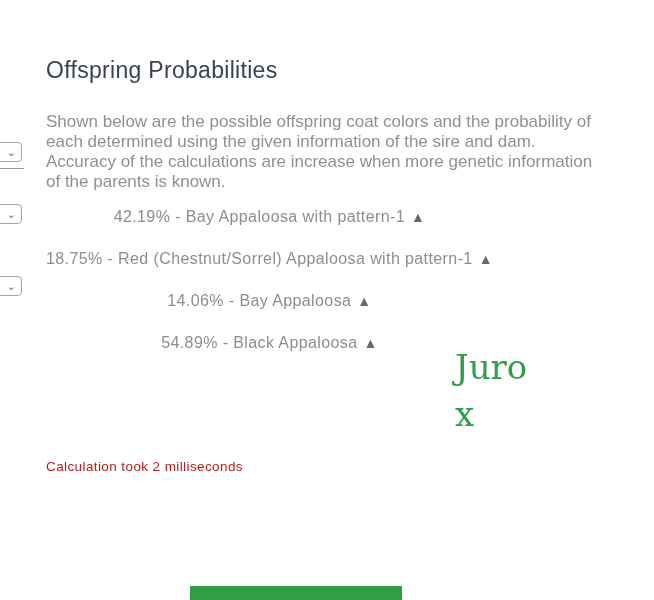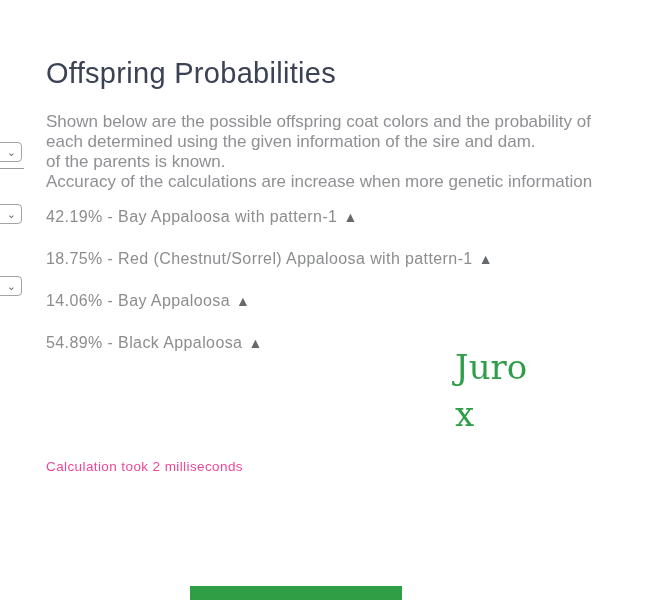--- a/index.html
+++ b/index.html
@@ -8,37 +8,38 @@
     position: relative;
     width: 654px;
     height: 600px;
     background: #ffffff;
     overflow: hidden;
   }
   .page-title {
     position: absolute;
     left: 46px;
     top: 57px;
-    font-size: 29px;
+    font-size: 23px;
     font-weight: 500;
     letter-spacing: 0.3px;
     color: #3b4254;
   }
   .description {
     position: absolute;
     left: 46px;
     top: 112px;
     font-size: 17px;
     line-height: 20px;
     color: #8f9093;
   }
   .results {
     position: absolute;
     left: 46px;
     top: 196px;
+    text-align: center;
   }
   .result-row {
     height: 42px;
     line-height: 42px;
     font-size: 16px;
     letter-spacing: 0.4px;
     color: #8c8d8f;
     white-space: nowrap;
   }
   .result-arrow {
@@ -46,21 +47,21 @@
     font-size: 14px;
     margin-left: 6px;
     cursor: pointer;
   }
   .footer-note {
     position: absolute;
     left: 46px;
     top: 459px;
     font-size: 13.5px;
     letter-spacing: 0.4px;
-    color: #ec4899;
+    color: #b91c1c;
   }
   .watermark {
     position: absolute;
     left: 455px;
     top: 344px;
     font-family: "DejaVu Serif", serif;
     font-weight: normal;
     font-size: 34px;
     line-height: 47px;
     color: #2f9e48;
@@ -104,22 +105,22 @@
 </head>
 <body>
 
 <div class="viewport">
 
   <h1 class="page-title" style="margin:0;">Offspring Probabilities</h1>
 
   <div class="description">
     <div>Shown below are the possible offspring coat colors and the probability of</div>
     <div>each determined using the given information of the sire and dam.</div>
+    <div>Accuracy of the calculations are increase when more genetic information</div>
     <div>of the parents is known.</div>
-    <div>Accuracy of the calculations are increase when more genetic information</div>
   </div>
 
   <div class="mini-select" style="top:142px;">
     <span class="chev">⌄</span>
   </div>
   <div class="clipped-edge" style="top:168px;"></div>
   <div class="mini-select" style="top:204px;">
     <span class="chev">⌄</span>
   </div>
   <div class="mini-select" style="top:276px;">

